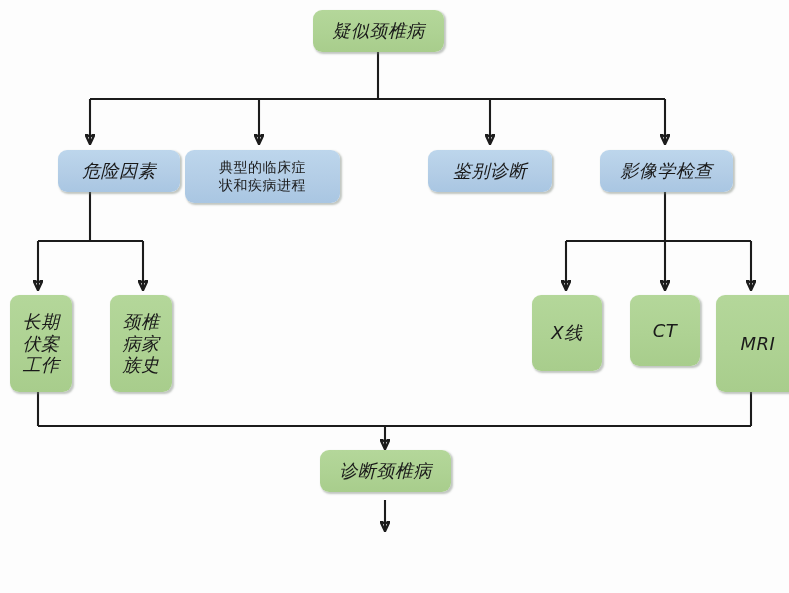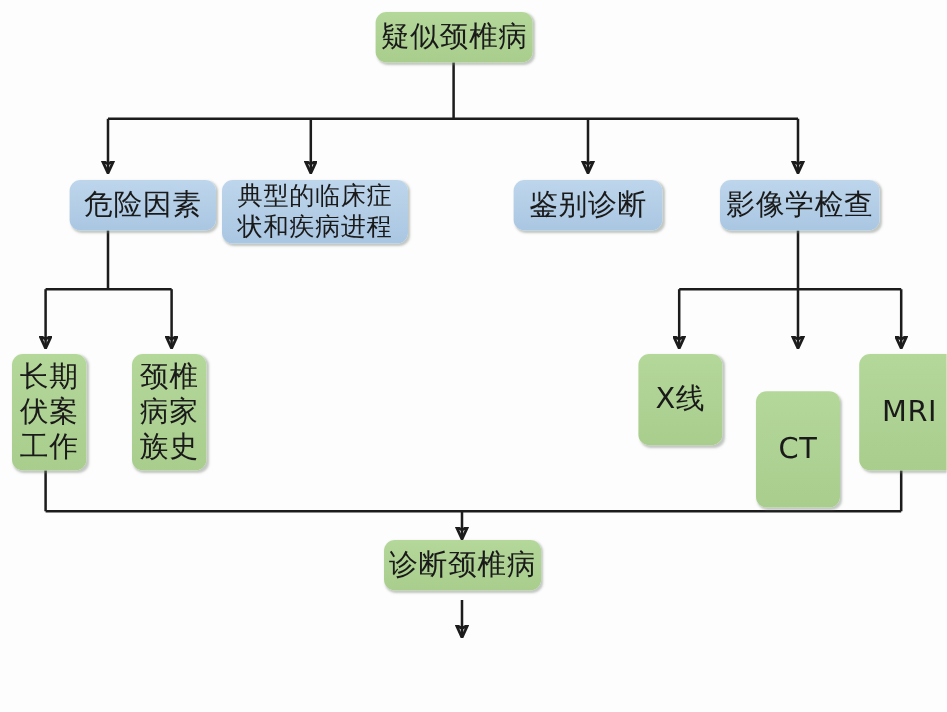--- a/index.html
+++ b/index.html
@@ -28,22 +28,22 @@
     letter-spacing: 0.5px;
     white-space: pre-line;
     box-shadow: 1.5px 1.5px 2px rgba(120,130,120,0.45);
   }
   .green {
     background: linear-gradient(180deg, #b4d79a 0%, #aed293 55%, #a8cd8c 100%);
   }
   .blue {
     background: linear-gradient(180deg, #bdd6ec 0%, #b3cde6 55%, #a9c6e2 100%);
   }
-  .fs18 { font-size: 24px; }
-  .fs17 { font-size: 21px; }
+  .fs18 { font-size: 18px; font-style: italic; }
+  .fs17 { font-size: 14px; }
   svg.edges {
     position: absolute;
     left: 0;
     top: 0;
     width: 789px;
     height: 593px;
     pointer-events: none;
   }
   svg.edges path, svg.edges line {
     stroke: #1c1c1c;
@@ -105,20 +105,20 @@
   <div class="node green fs18" style="left:10px; top:295px; width:62px; height:97px;">长期
 伏案
 工作</div>
 
   <div class="node green fs18" style="left:110px; top:295px; width:62px; height:97px;">颈椎
 病家
 族史</div>
 
   <div class="node green fs18" style="left:532px; top:295px; width:70px; height:76px;">X线</div>
 
-  <div class="node green fs18" style="left:630px; top:295px; width:70px; height:97px;margin-top:31px;">CT</div>
+  <div class="node green fs18" style="left:630px; top:295px; width:70px; height:71px;">CT</div>
 
   <div class="node green fs18" style="left:716px; top:295px; width:84px; height:97px;">MRI</div>
 
   <div class="node green fs18" style="left:320px; top:450px; width:131px; height:42px;">诊断颈椎病</div>
 
 
 </div>
 
 </body></html>

